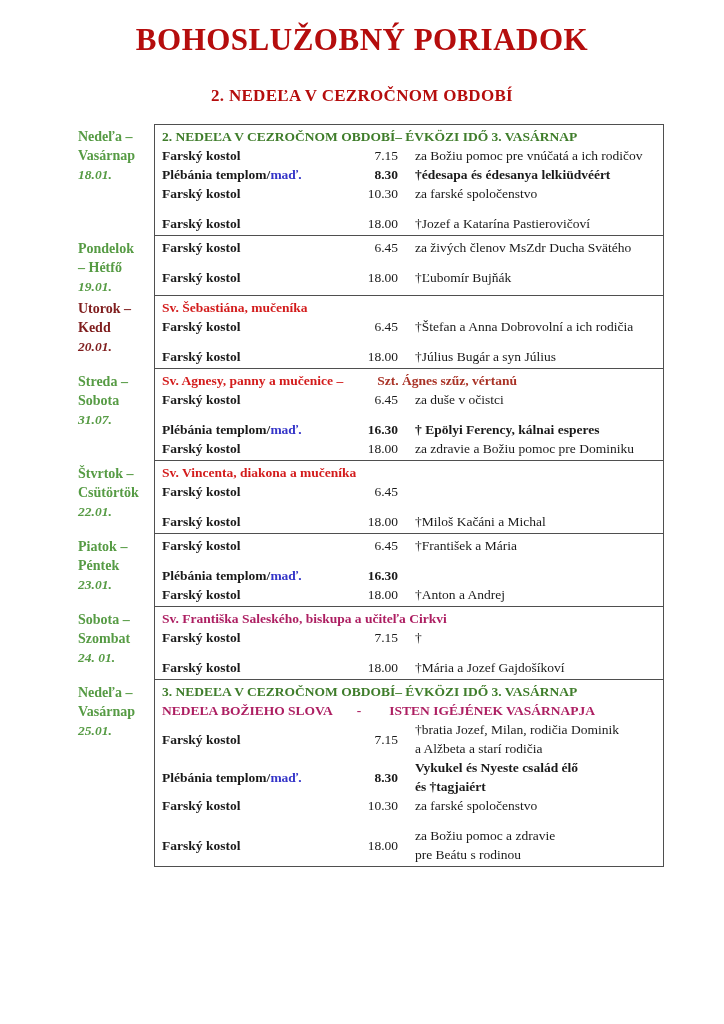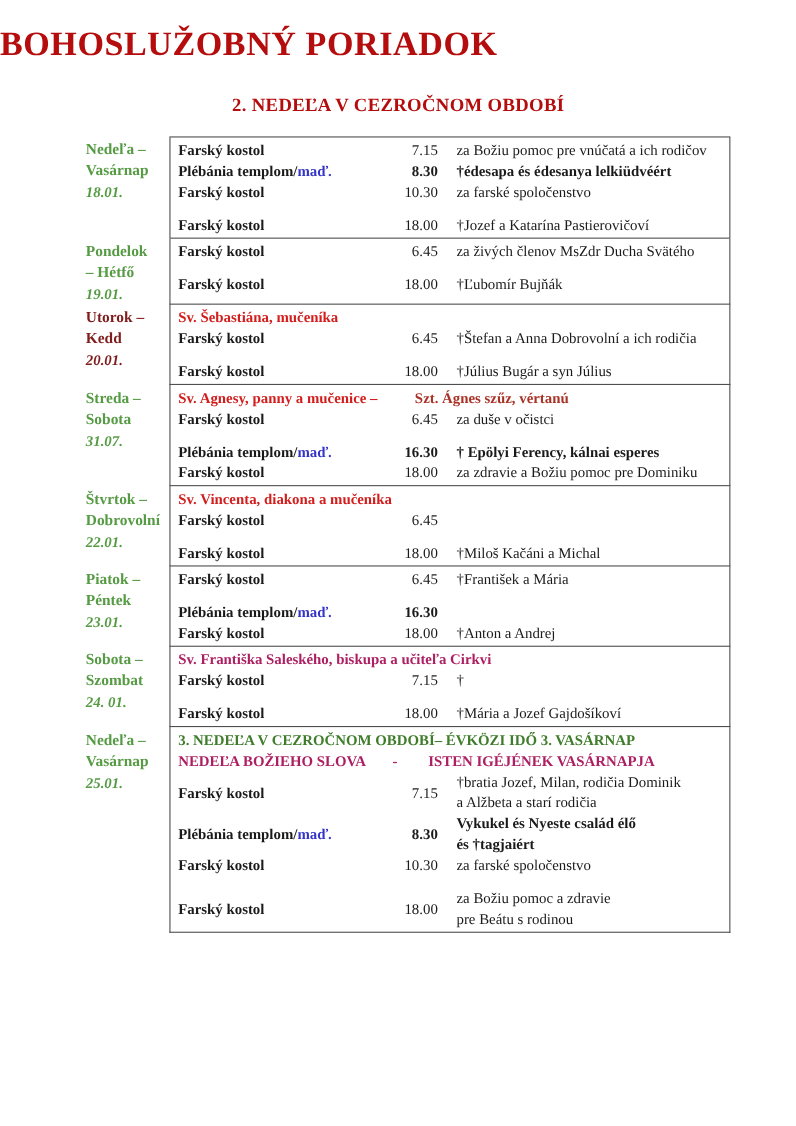--- a/index.html
+++ b/index.html
@@ -7,21 +7,21 @@
     position:relative;
     width:724px;height:1024px;
     background:#ffffff;
     font-family:"Liberation Serif", serif;
     color:#1a1a1a;
     overflow:hidden;
   }
   .doc-title{
     margin:0;
     padding-top:22px;
-    text-align:left;
+    text-align:center;
     font-size:31px;
     font-weight:700;
     letter-spacing:0.5px;
   }
   .doc-subtitle{
     margin:0;
     padding-top:28px;
     text-align:center;
     font-size:17px;
     font-weight:700;
@@ -62,20 +62,21 @@
 <div class="page">
   <h1 class="doc-title" style="color: rgb(181, 13, 13);">BOHOSLUŽOBNÝ PORIADOK</h1>
   <h2 class="doc-subtitle" style="color: rgb(181, 13, 13);">2. NEDEĽA V CEZROČNOM OBDOBÍ</h2>
   <div class="schedule" id="schedule">
       <div class="day-cell" style="color: rgb(86, 155, 68);">
         <div>Nedeľa –</div>
         <div>Vasárnap</div>
         <div class="day-date">18.01.</div>
       </div>
       <div class="section-body first">
+        <div class="header-line"><span style="color: rgb(63, 125, 43);">2. NEDEĽA V CEZROČNOM OBDOBÍ– ÉVKÖZI IDŐ 3. VASÁRNAP</span></div>
         <div class="row">
           <span class="place">Farský kostol</span>
           <span class="time">7.15</span>
           <div class="intent">
             <div>za Božiu pomoc pre vnúčatá a ich rodičov</div>
           </div>
         </div>
         <div class="row hu">
           <span class="place">Plébánia templom/<span style="color: rgb(52, 52, 200);">maď.</span></span>
           <span class="time">8.30</span>
@@ -169,21 +170,21 @@
         <div class="row">
           <span class="place">Farský kostol</span>
           <span class="time">18.00</span>
           <div class="intent">
             <div>za zdravie a Božiu pomoc pre Dominiku</div>
           </div>
         </div>
       </div>
       <div class="day-cell" style="color: rgb(86, 155, 68);">
         <div>Štvrtok –</div>
-        <div>Dobrovolní</div>
+        <div>Csütörtök</div>
         <div class="day-date">22.01.</div>
       </div>
       <div class="section-body">
         <div class="header-line"><span style="color: rgb(211, 28, 28);">Sv. Vincenta, diakona a mučeníka</span></div>
         <div class="row">
           <span class="place">Farský kostol</span>
           <span class="time">6.45</span>
         </div>
         <div class="blank-row"></div>
         <div class="row">

